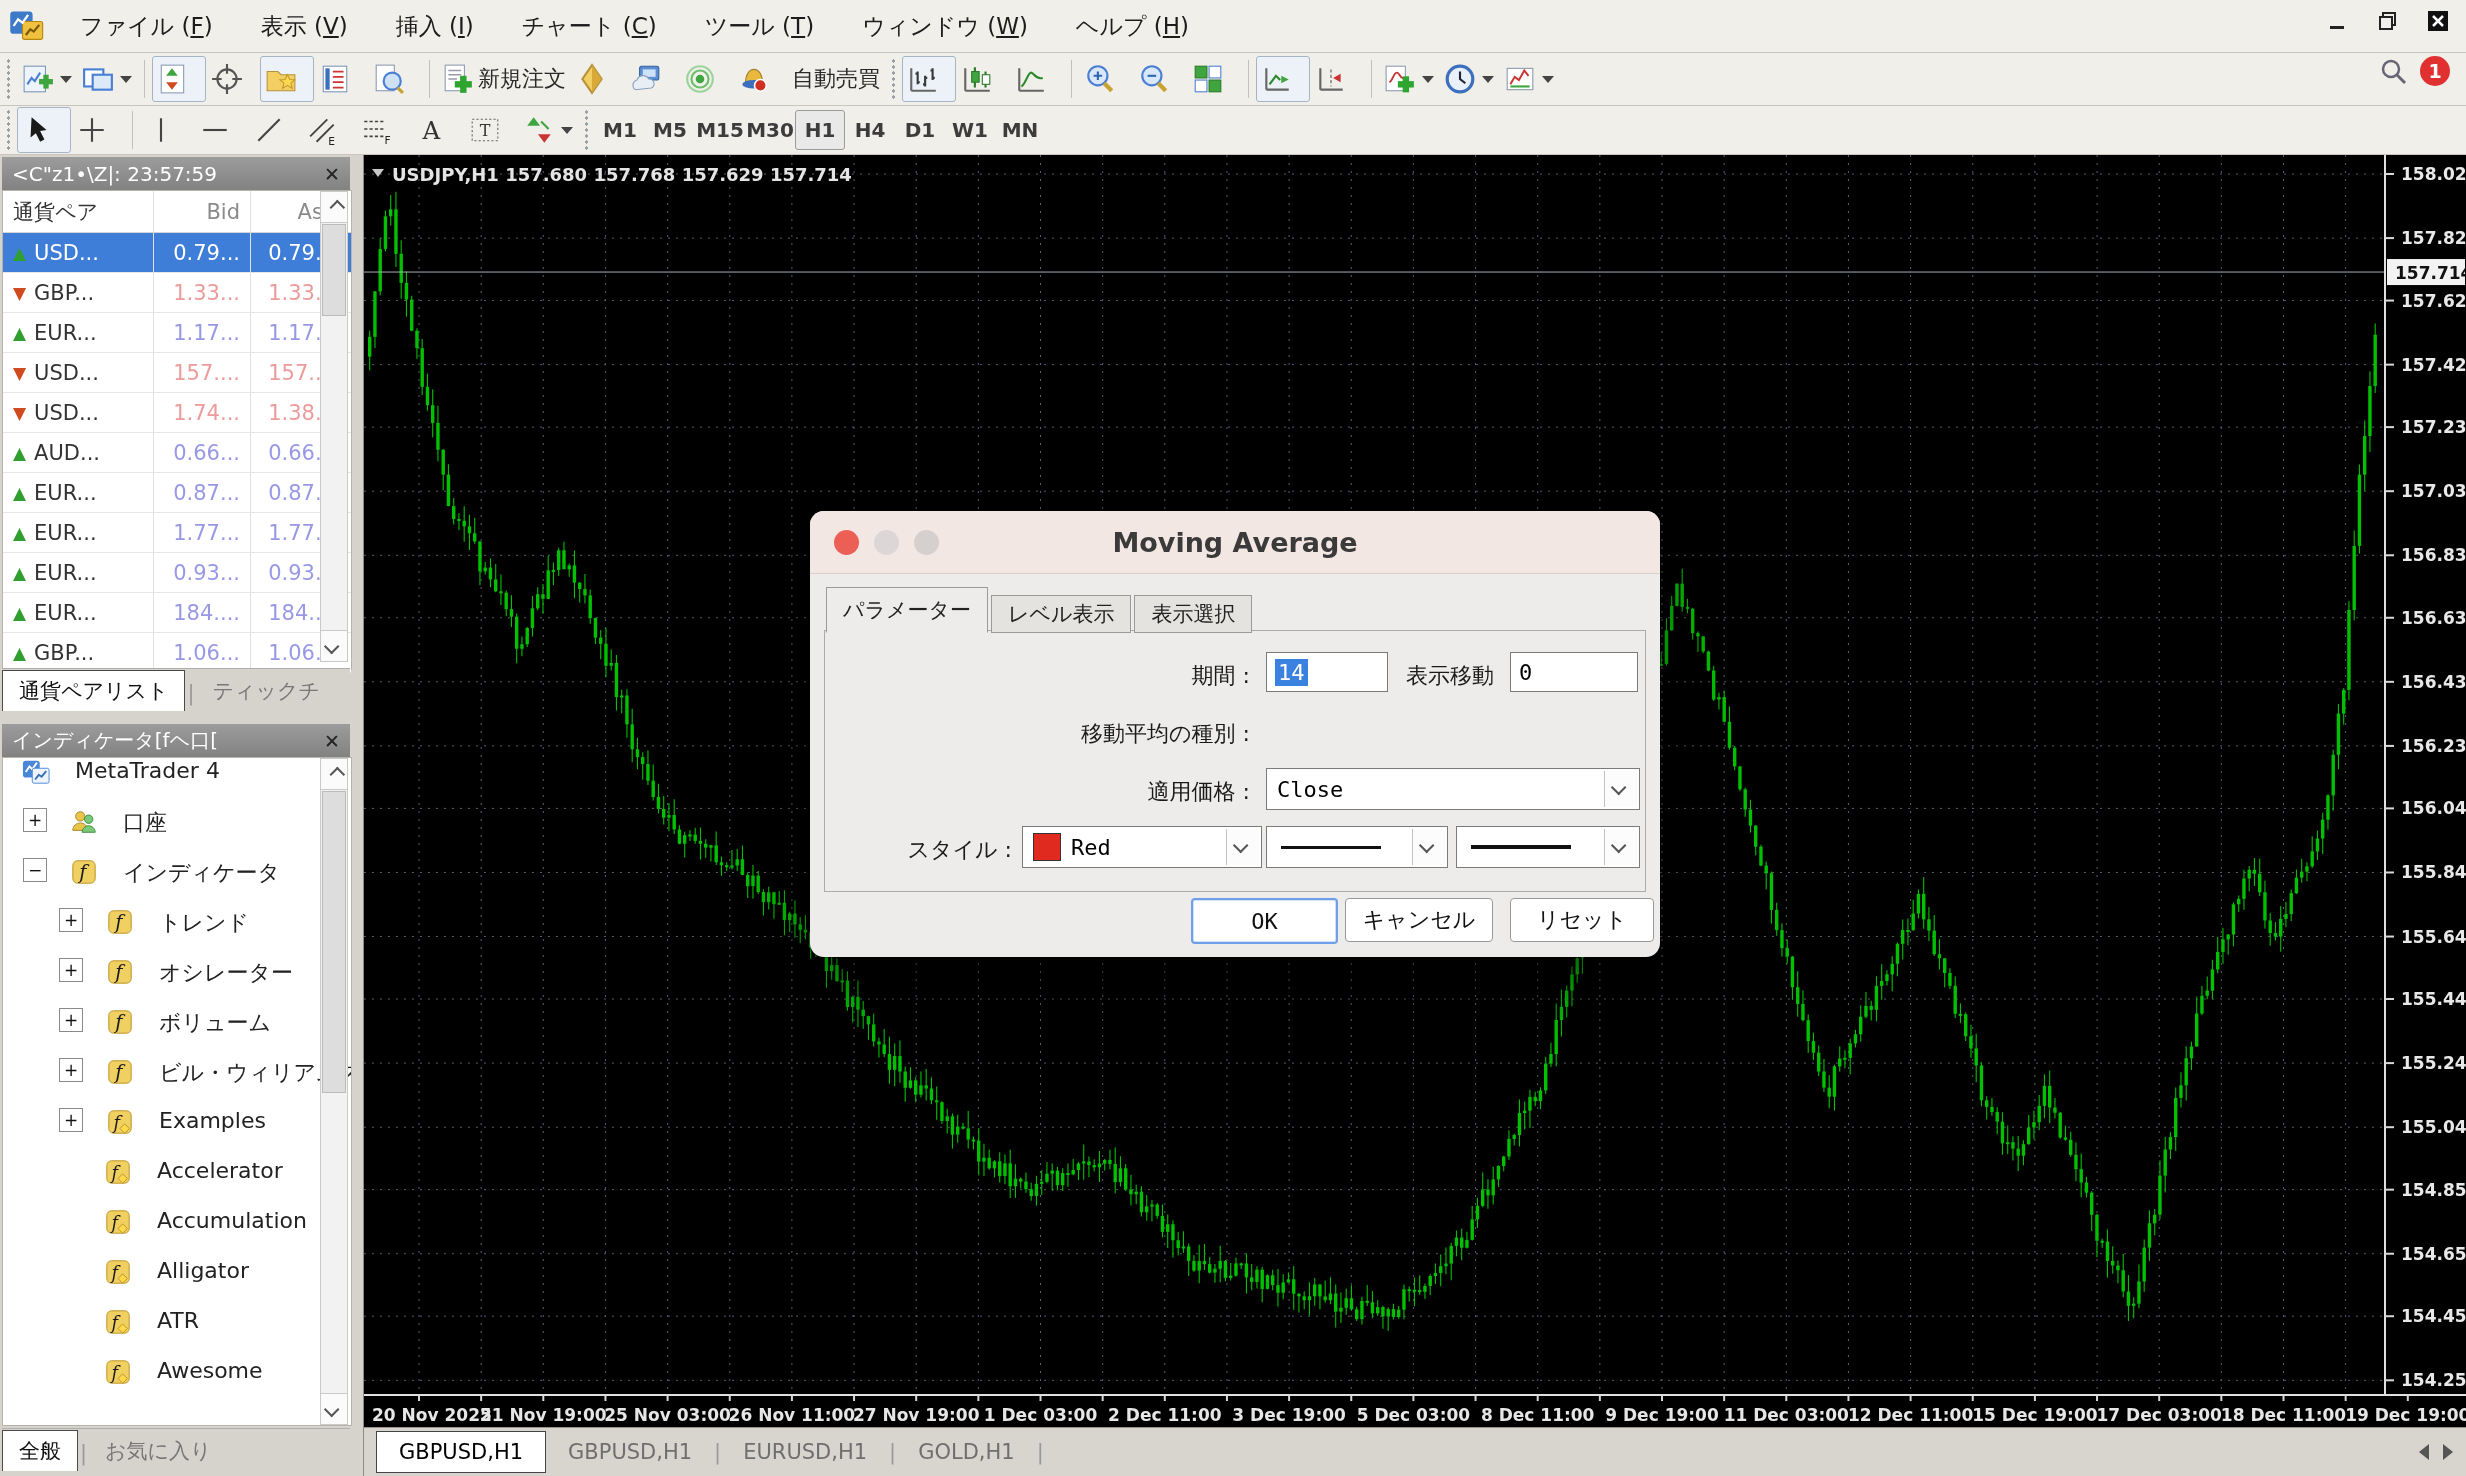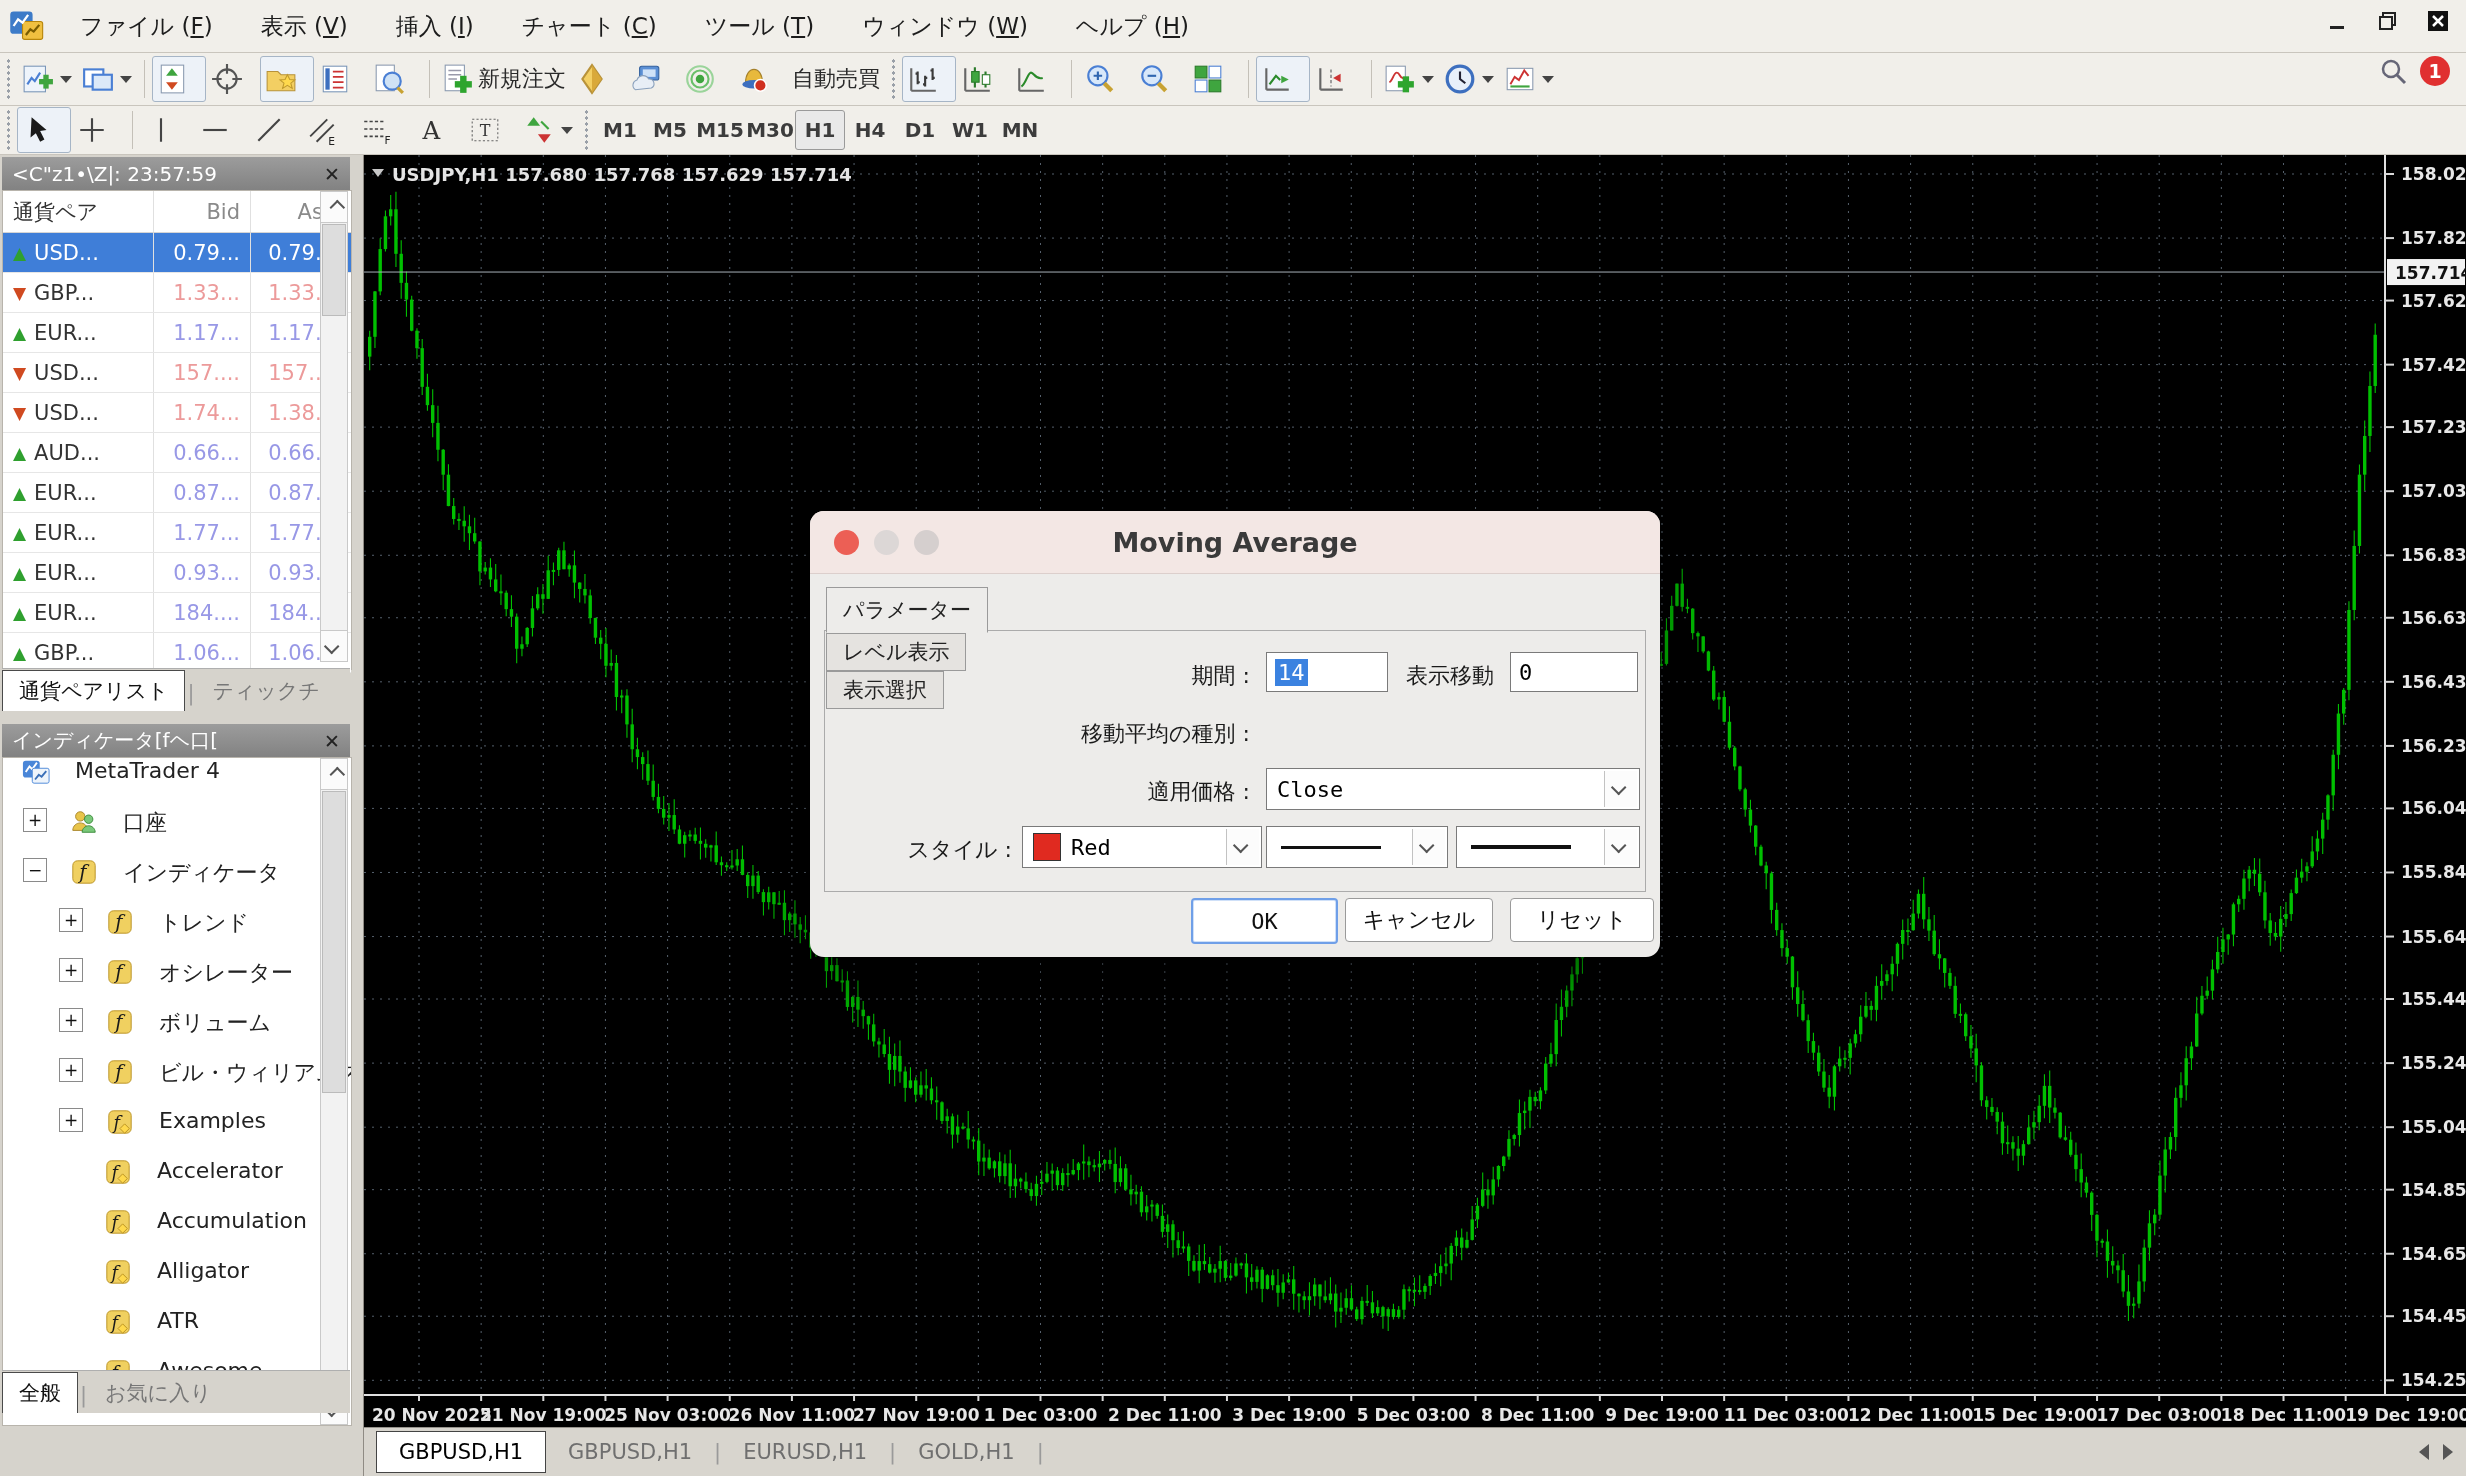--- a/index.html
+++ b/index.html
@@ -76,21 +76,21 @@
   .ctab-sep{color:#9a9a9a;}
   .ctab-arrows{margin-left:auto;margin-right:14px;display:flex;gap:14px;}
   .tri-l{width:0;height:0;border-top:8px solid transparent;border-bottom:8px solid transparent;border-right:10px solid #555;}
   .tri-r{width:0;height:0;border-top:8px solid transparent;border-bottom:8px solid transparent;border-left:10px solid #555;}
   
   .dialog{position:absolute;left:810px;top:511px;width:850px;height:446px;background:#EDECEA;border-radius:14px;box-shadow:0 22px 70px rgba(0,0,0,.55),0 0 0 1px rgba(0,0,0,.28);z-index:50;}
   .dlg-titlebar{height:62px;background:#F3E7E4;border-bottom:1px solid #DCCFCC;border-radius:14px 14px 0 0;display:flex;align-items:center;justify-content:center;position:relative;}
   .traffic{position:absolute;left:24px;display:flex;gap:15px;}
   .tl{width:25px;height:25px;border-radius:50%;}
   .dlg-title{font-size:27px;font-weight:bold;color:#3a3a3a;}
-  .dlg-tabs{position:absolute;left:16px;top:76px;display:flex;align-items:flex-start;z-index:2;flex-direction:column;}
+  .dlg-tabs{position:absolute;left:16px;top:76px;display:flex;align-items:flex-end;z-index:2;}
   .dtab{height:36px;padding:0 16px;display:flex;align-items:center;font-size:21px;color:#222;background:#E5E3E0;border:1px solid #9a9a9a;margin-right:3px;}
   .dtab.active{height:44px;background:#EDECEA;border-bottom:1px solid #EDECEA;font-weight:500;}
   .dlg-group{position:absolute;left:14px;right:14px;top:119px;height:260px;border:1px solid #ABABAB;}
   .dlg-label{position:absolute;font-size:22px;color:#1a1a1a;text-align:right;white-space:nowrap;overflow:hidden;}
   .dlg-input{position:absolute;height:38px;background:#fff;border:1px solid #7a7a7a;font-family:"DejaVu Sans Mono","Liberation Mono",monospace;font-size:22px;display:flex;align-items:center;padding-left:8px;}
   .sel-val{background:#3B82E0;color:#fff;padding:1px 3px;}
   .dlg-dd{position:absolute;height:40px;background:#fff;border:1px solid #7a7a7a;display:flex;align-items:center;font-family:"DejaVu Sans Mono","Liberation Mono",monospace;font-size:22px;padding-left:10px;}
   .dd-arrow{position:absolute;right:2px;top:2px;bottom:2px;width:32px;border-left:1px solid #C2C2C2;background:#FCFCFC;display:flex;align-items:center;justify-content:center;}
   .color-swatch{width:26px;height:26px;background:#E02A20;border:1px solid #333;margin-right:10px;flex:none;}
   .dd-line{height:3px;background:#111;width:100px;margin-left:4px;}
@@ -638,21 +638,21 @@
     </div>
   <div class="scrollbar" style="right:4px;top:603px;height:665px;">
     <div class="sbtn">
         <span class="chev up"></span>
       </div>
     <div class="sthumb" style="top:32px;height:300px;"></div>
     <div class="sbtn bottom">
         <span class="chev down"></span>
       </div>
   </div>
-  <div class="panel-tabs" style="top:1215px;" id="nav-tabs">
+  <div class="panel-tabs" style="top:1273px;" id="nav-tabs">
       <div class="ptab active">全般</div>
       <span class="ptab-sep">|</span>
       <div class="ptab">お気に入り</div>
     </div>
 </div>
 
 <div class="chartarea">
   <svg id="chart-svg" width="2103" height="1273">
       <rect x="0" y="0" width="2103" height="1273" fill="#000000"></rect>
       <line x1="55" y1="0" x2="55" y2="1240" stroke="#55606C" stroke-width="1" stroke-dasharray="2 6"></line>

